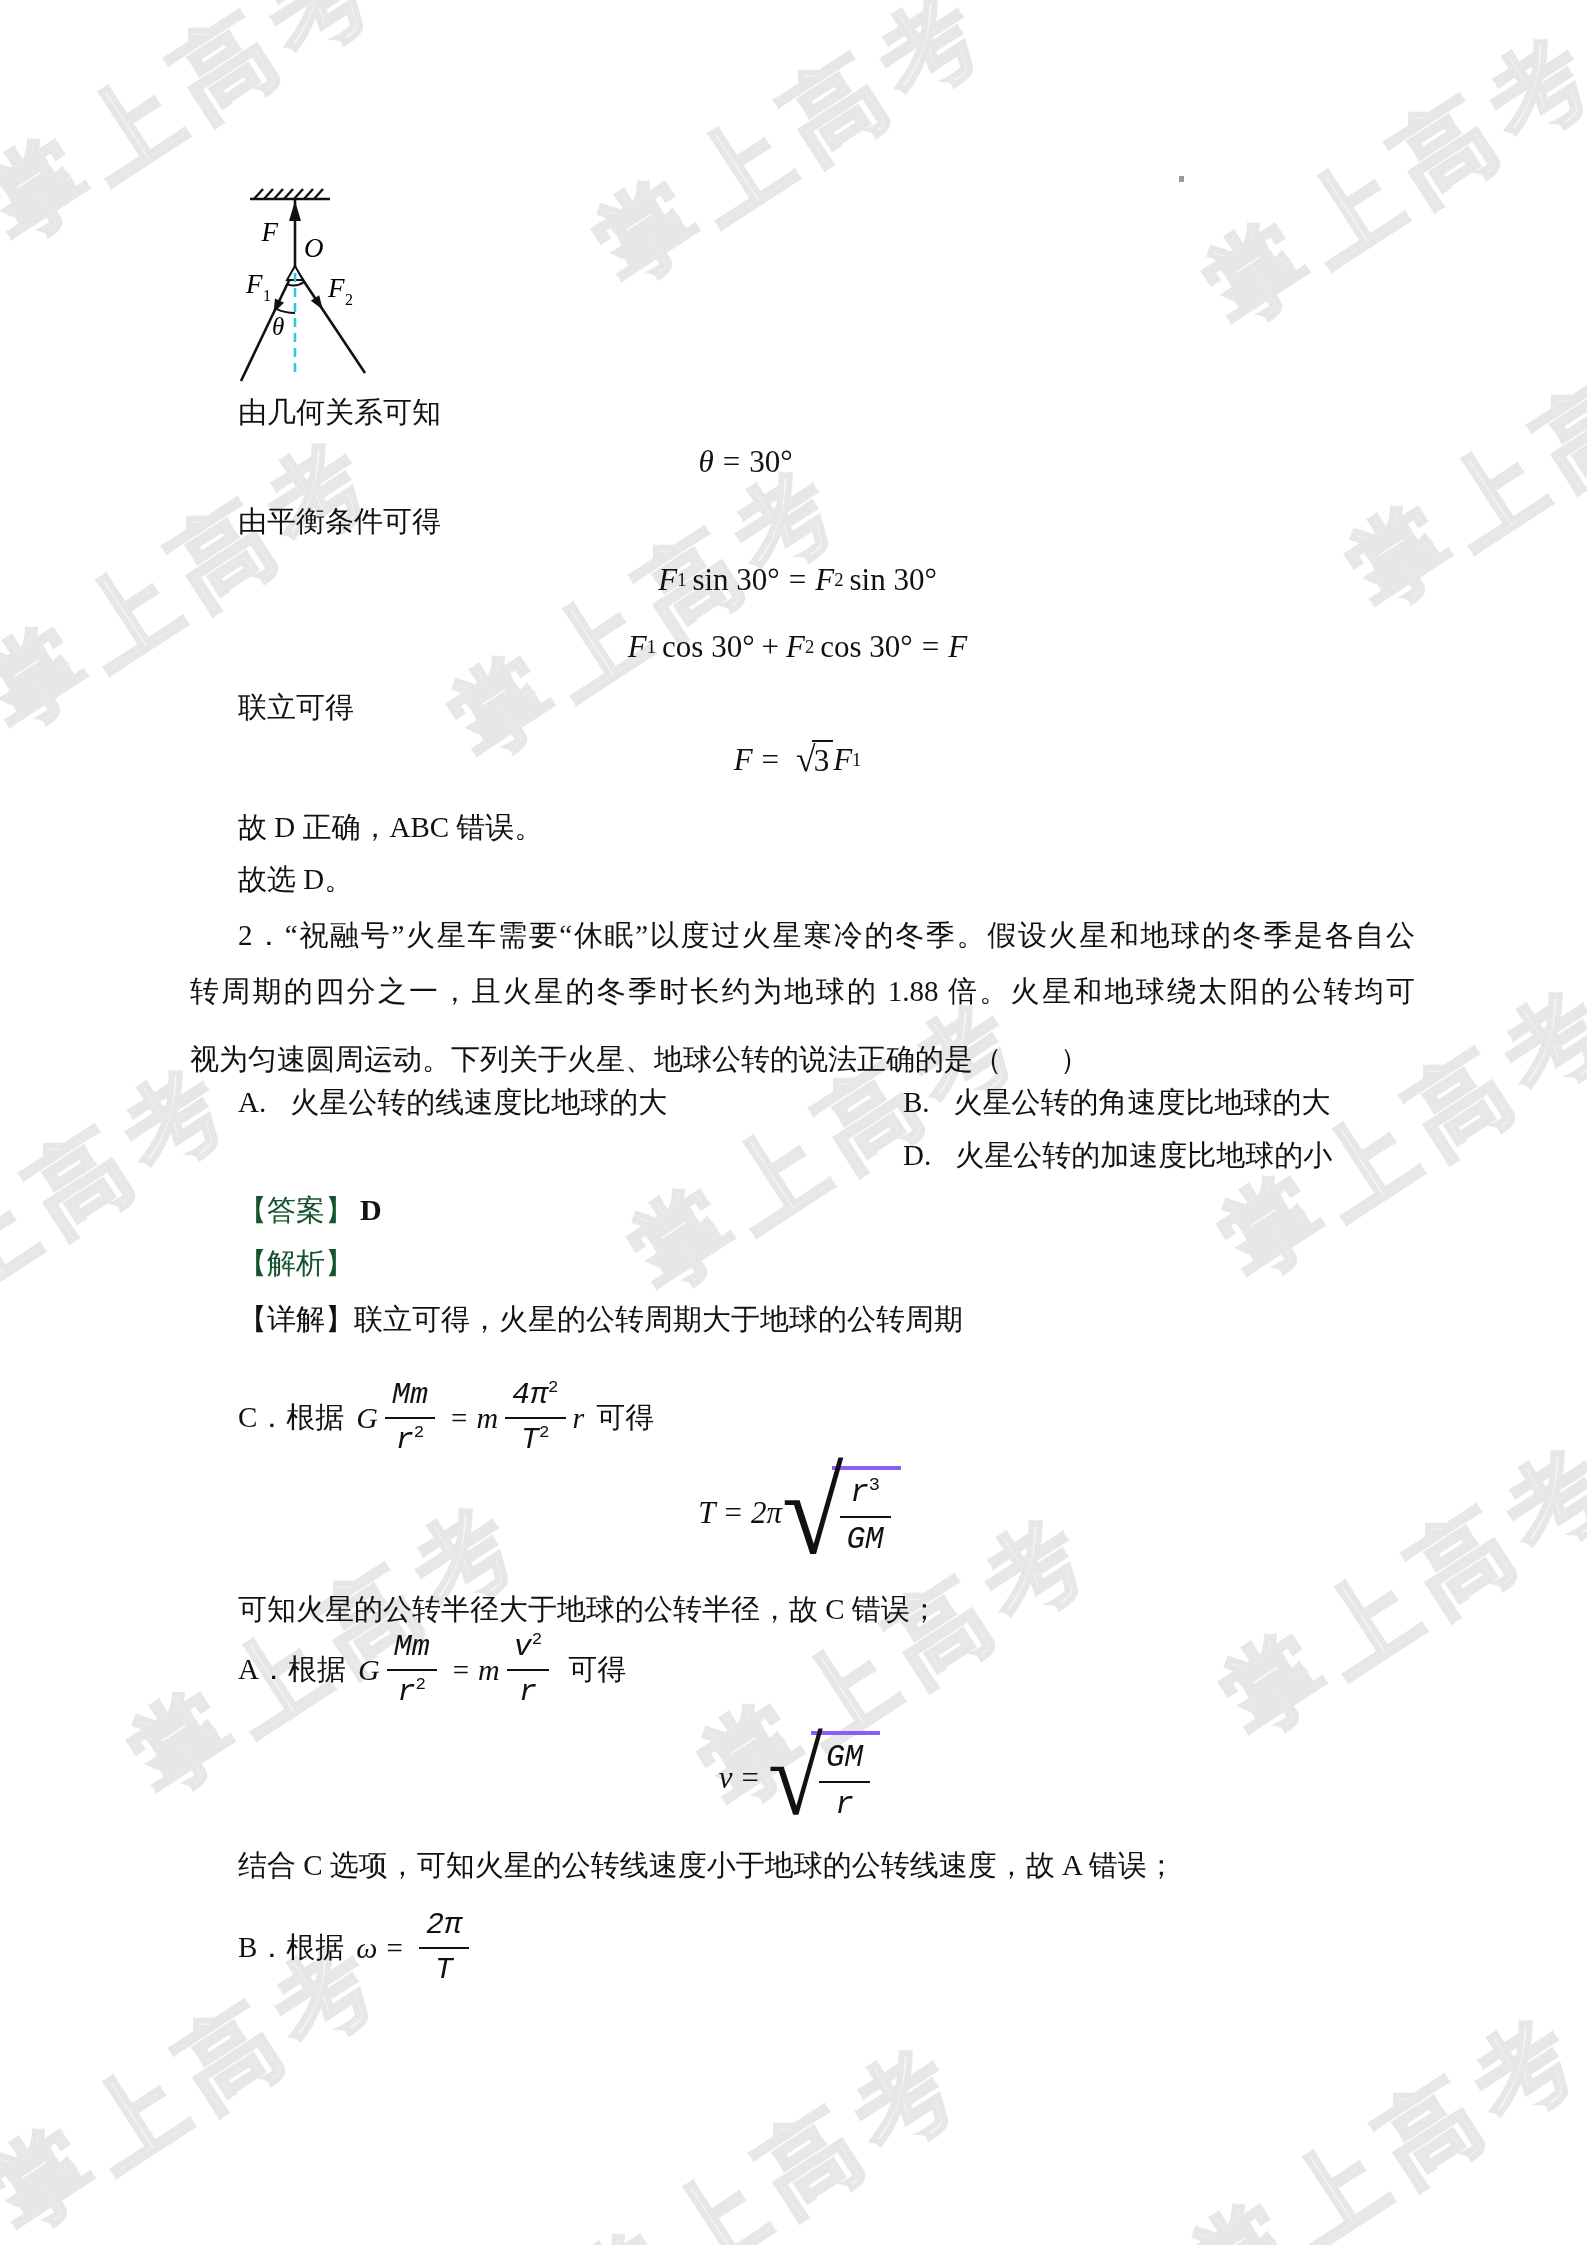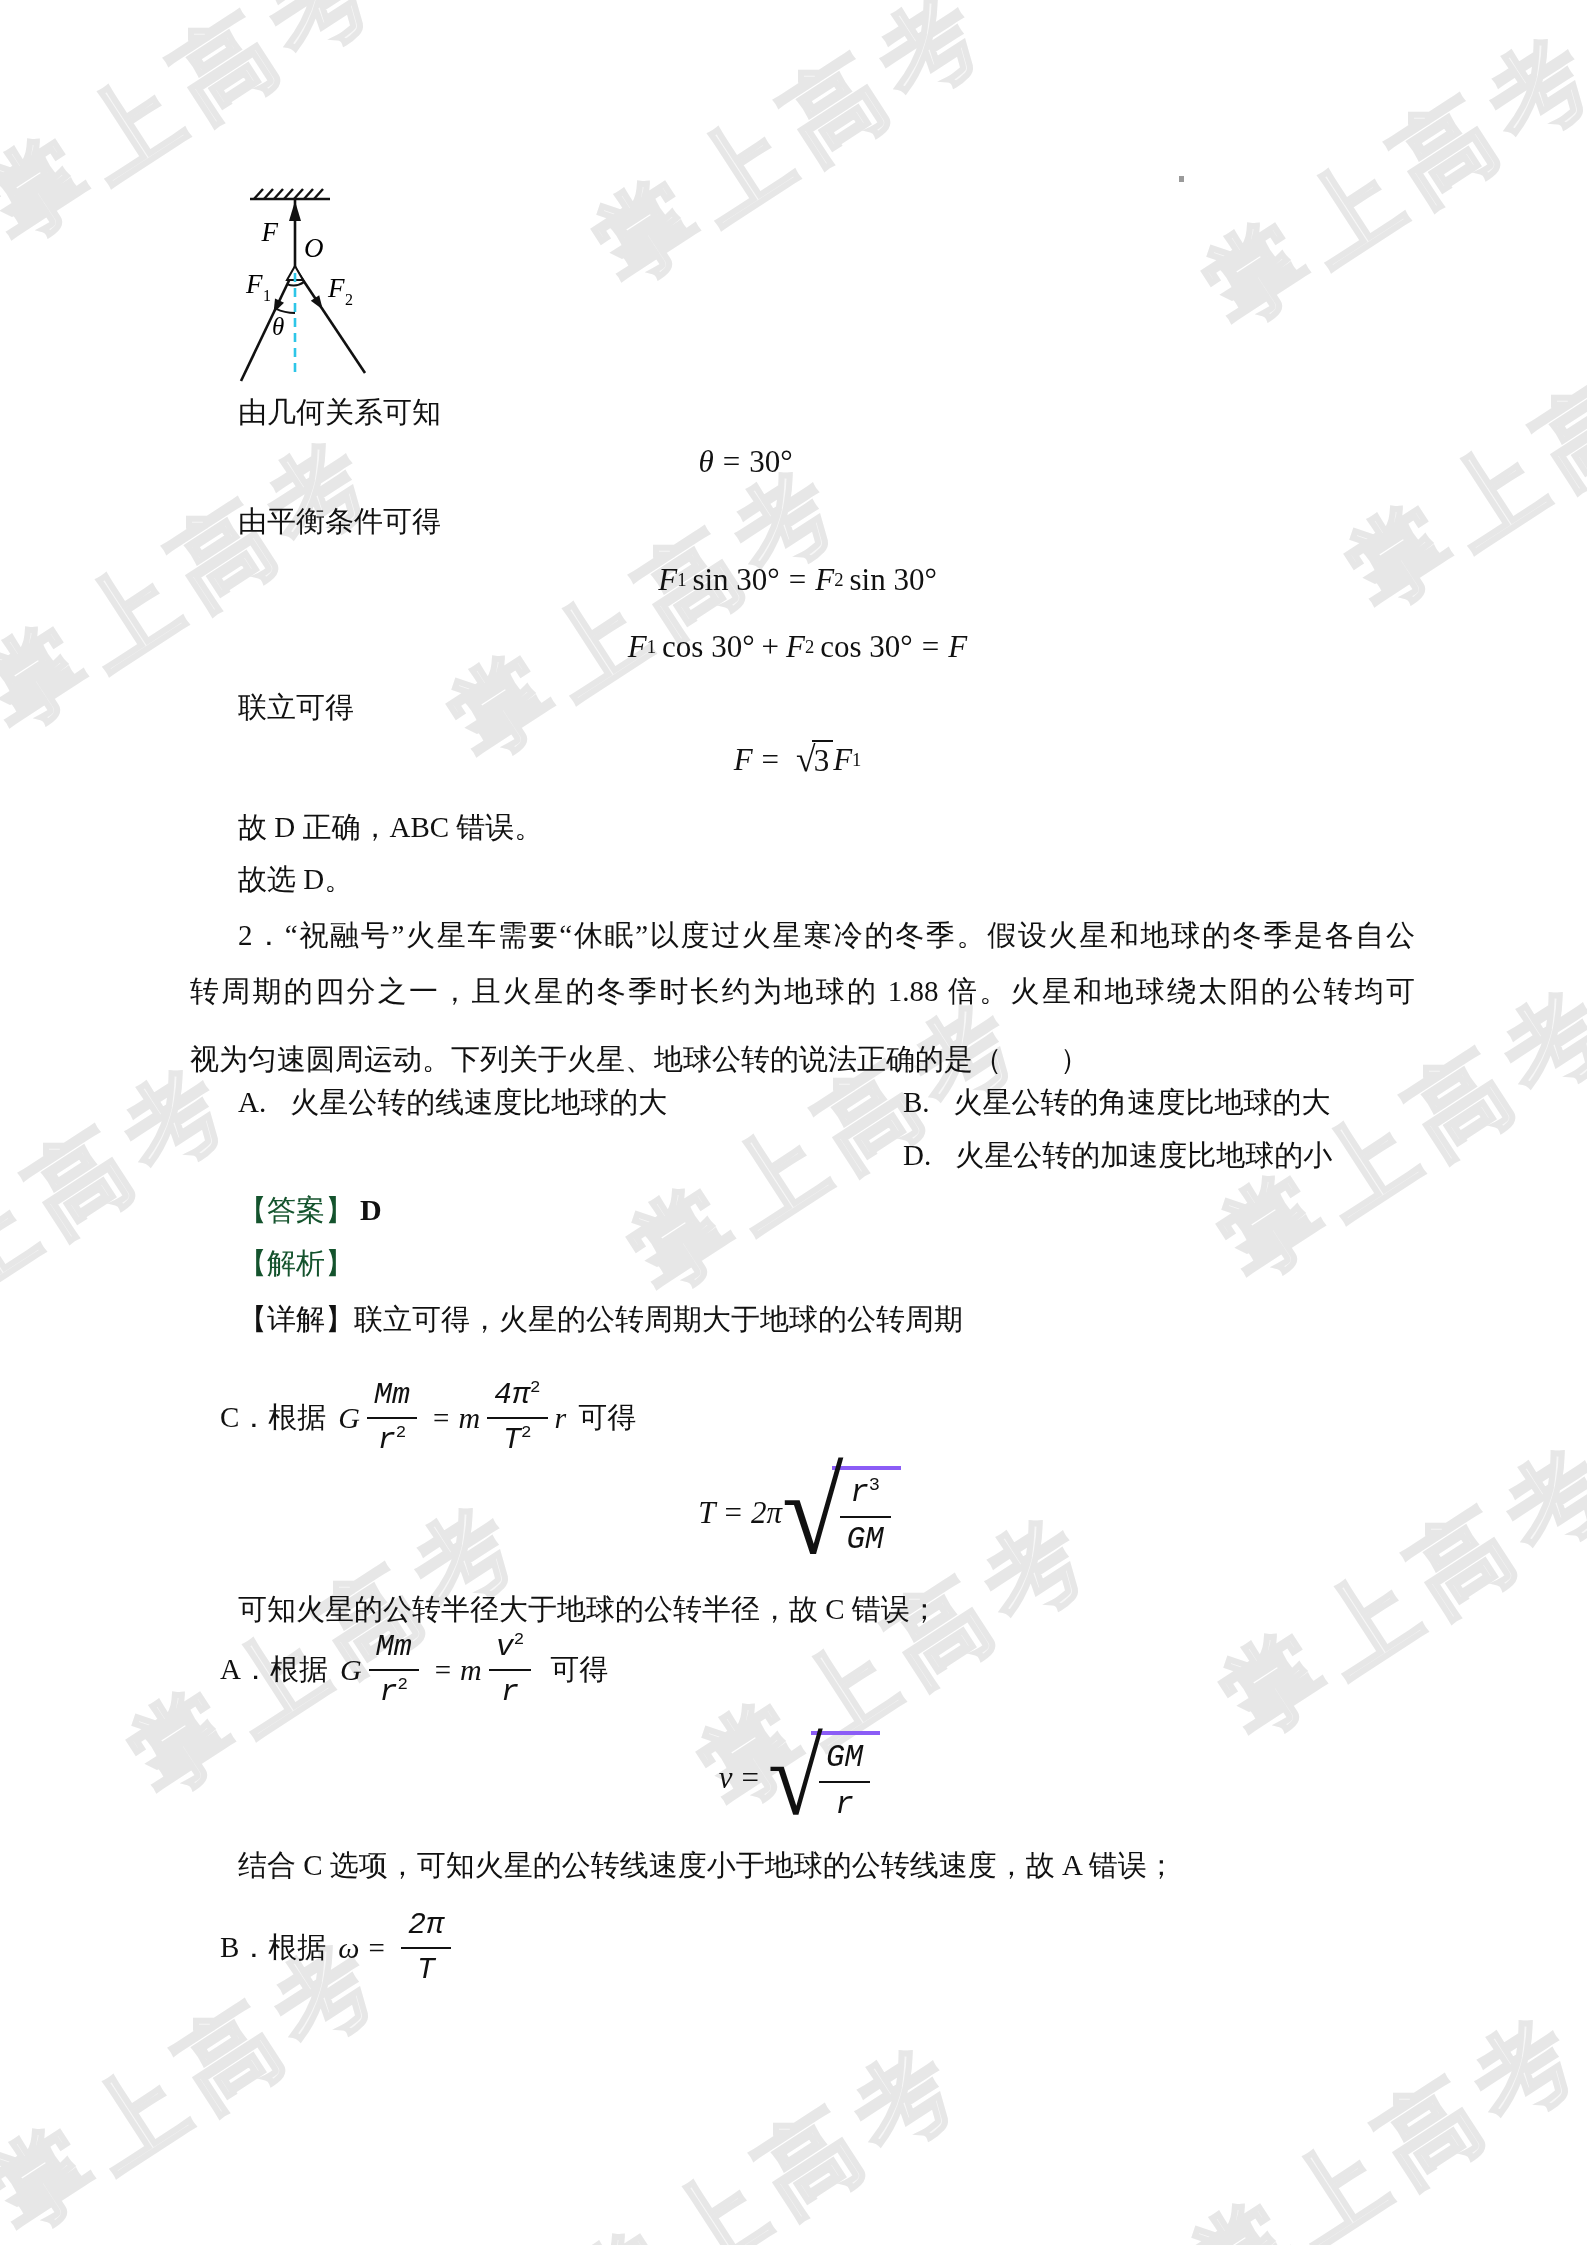--- a/index.html
+++ b/index.html
@@ -58,21 +58,21 @@
   .frac .fd{display:block;padding:3px 7px 1px;}
   
   .sroot{display:inline-flex;align-items:flex-start;margin-left:8px;}
   .sroot .srs{font-style:normal;font-size:1.15em;line-height:1.1;}
   .sroot .srb{border-top:2.5px solid #111;padding:1px 4px 0 2px;margin-left:-4px;font-style:normal;}
   .root{display:inline-flex;align-items:center;}
   .root .rs{font-style:normal;font-size:112px;line-height:0.82;font-weight:400;transform:scaleY(1.08);}
   .root .rb{display:inline-block;border-top:4px solid #8b5cf6;margin-left:-12px;padding:3px 10px 0 8px;}
   
   .mathline{
-    position:absolute;left:220px;
+    position:absolute;left:238px;
     display:flex;align-items:center;
     font-size:29px;z-index:2;white-space:nowrap;justify-content:flex-end;
   }
   .mathline .pre{margin-right:12px;}
   .mathline .post{margin-left:12px;}
   .mathline .mi{font-size:30px;}
   .optletter{margin-right:24px;}
   .dot{position:absolute;width:5px;height:6px;background:#9a9a9a;z-index:2;}
   svg text{font-family:"Liberation Serif","DejaVu Serif",serif;}
 </style>

